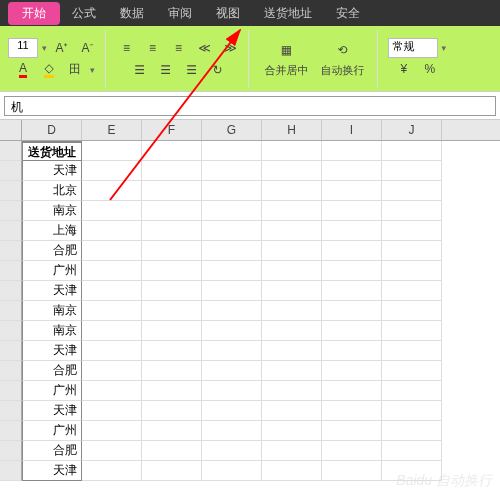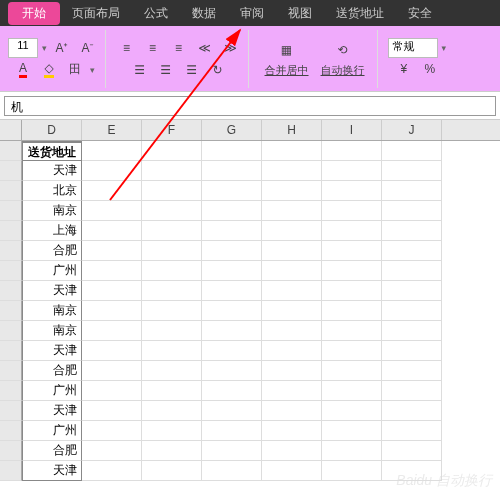--- a/index.html
+++ b/index.html
@@ -2,28 +2,28 @@
 <html><head>
 <meta charset="utf-8">
 <style>
   * { box-sizing: border-box; margin: 0; padding: 0; }
   body { font-family: "Microsoft YaHei", Arial, sans-serif; font-size: 12px; background: #fff; width: 500px; height: 500px; overflow: hidden; position: relative; }
   
   .menubar { background: #333; color: #ccc; height: 26px; display: flex; align-items: center; padding-left: 8px; gap: 0; }
   .menu-tab { padding: 4px 12px; cursor: pointer; font-size: 12px; }
   .menu-tab.active { background: #ec4899; color: #fff; border-radius: 4px; padding: 3px 14px; }
   
-  .ribbon { background: #f0abfc; border-bottom: 1px solid #ccc; height: 66px; display: flex; align-items: center; padding: 4px 2px; gap: 4px; }
+  .ribbon { background: #bef264; border-bottom: 1px solid #ccc; height: 66px; display: flex; align-items: center; padding: 4px 2px; gap: 4px; }
   .ribbon-group { display: flex; flex-direction: column; align-items: center; border-right: 1px solid #ddd; padding: 2px 6px; height: 58px; justify-content: center; }
   .ribbon-row { display: flex; align-items: center; gap: 4px; }
   .btn-sm { width: 22px; height: 22px; display: flex; align-items: center; justify-content: center; border: 1px solid transparent; cursor: pointer; font-size: 12px; color: #444; }
   .font-size { width: 30px; height: 20px; border: 1px solid #bbb; text-align: center; font-size: 11px; background: #fff; }
   .big-btn { display: flex; flex-direction: column; align-items: center; gap: 2px; padding: 2px 6px; cursor: pointer; color: #444; }
   .big-btn .icon { width: 24px; height: 22px; display: flex; align-items: center; justify-content: center; }
-  .big-btn .lbl { font-size: 11px; white-space: nowrap; text-decoration: underline; }
+  .big-btn .lbl { font-size: 11px; white-space: nowrap; }
   .numfmt { width: 50px; height: 20px; border: 1px solid #bbb; font-size: 11px; background: #fff; padding-left: 4px; }
   
   .formula-bar { height: 28px; border-bottom: 1px solid #ccc; display: flex; align-items: center; padding: 4px; }
   .fb-content { flex: 1; height: 20px; border: 1px solid #999; padding: 2px 6px; font-size: 12px; background: #fff; }
   
   .sheet { position: relative; }
   .col-headers { display: flex; background: #e8e8e8; border-bottom: 1px solid #aaa; }
   .corner { width: 22px; height: 20px; border-right: 1px solid #aaa; background: #e8e8e8; }
   .col-h { width: 60px; height: 20px; border-right: 1px solid #ccc; text-align: center; font-size: 12px; color: #444; line-height: 20px; }
   .rows { }
@@ -36,21 +36,20 @@
   
   .arrow-svg { position: absolute; top: 0; left: 0; pointer-events: none; }
   
   .watermark { position: absolute; right: 8px; bottom: 10px; color: #ddd; font-size: 14px; font-style: italic; opacity: 0.6; }
 </style>
 </head>
 <body>
 
 <div class="menubar">
   <span class="menu-tab active">开始</span>
-  <span class="menu-tab">页面布局</span>
   <span class="menu-tab">公式</span>
   <span class="menu-tab">数据</span>
   <span class="menu-tab">审阅</span>
   <span class="menu-tab">视图</span>
   <span class="menu-tab">送货地址</span>
   <span class="menu-tab">安全</span>
 </div>
 
 <div class="ribbon">
   <div class="ribbon-group">

